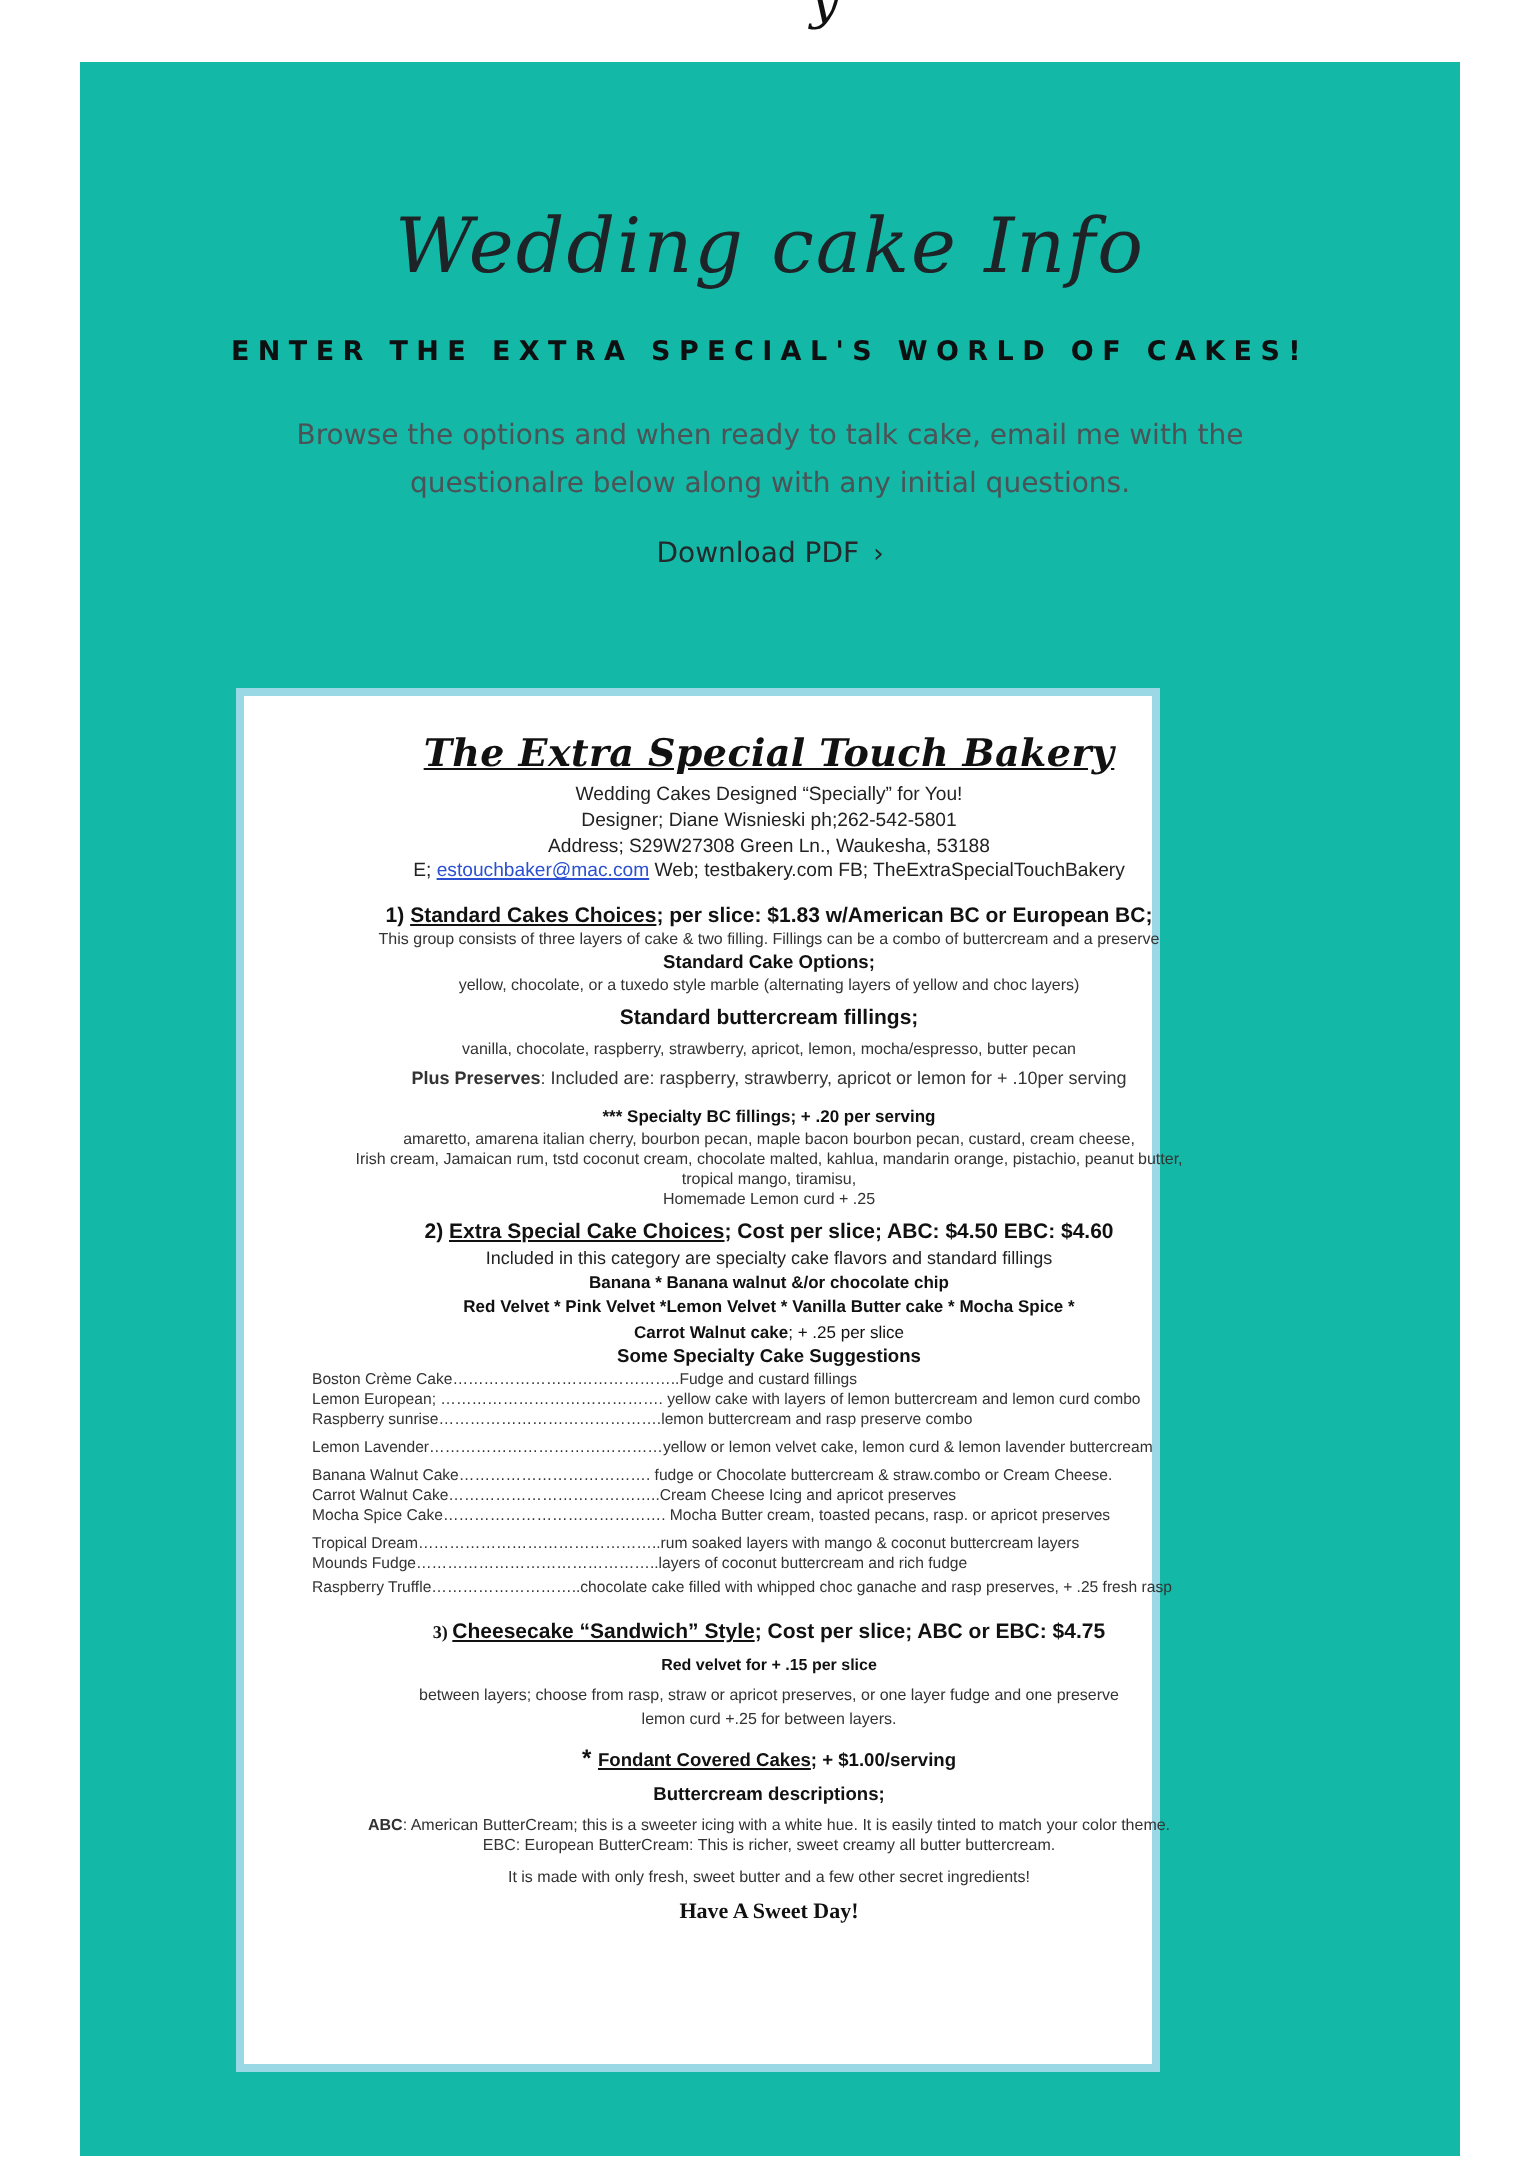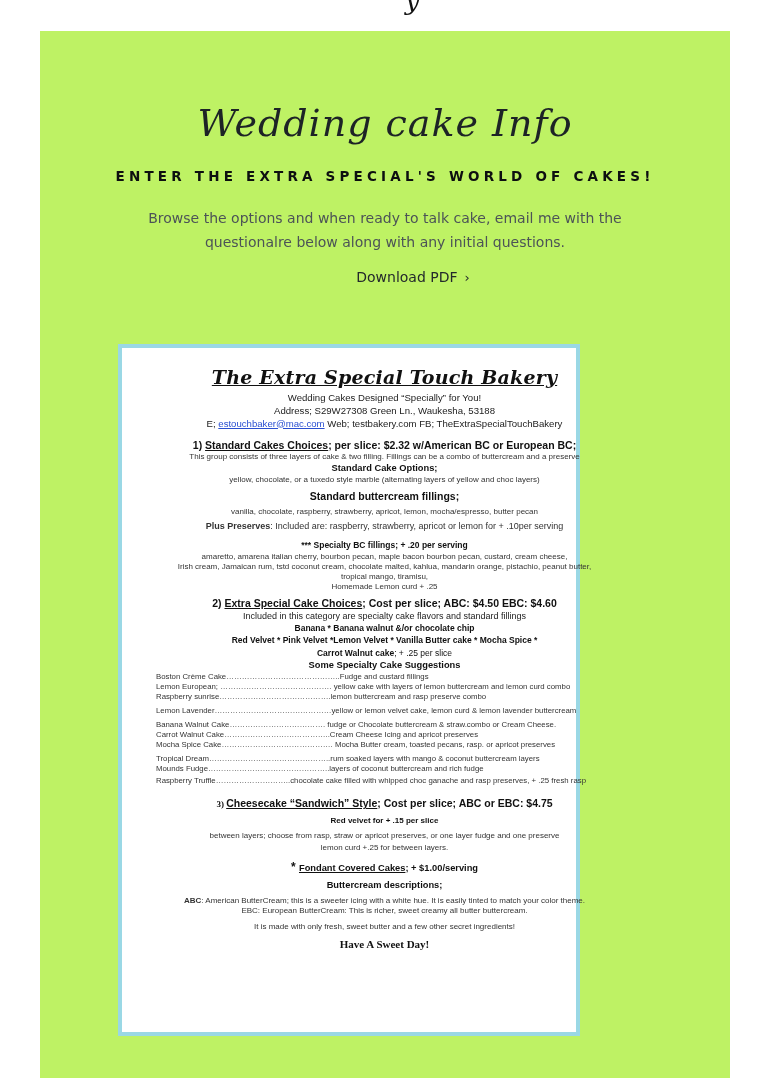--- a/index.html
+++ b/index.html
@@ -1,22 +1,22 @@
 <!DOCTYPE html>
 <html><head>
 <meta charset="utf-8">
 <style>
   html, body { margin:0; padding:0; }
   body { width:770px; height:1082px; background:#ffffff; position:relative; overflow:hidden; font-family:"DejaVu Sans", sans-serif; }
   .top-glyph { position:absolute; left:405px; top:-14px; font-family:"DejaVu Serif", serif; font-style:italic; font-size:26px; color:#111; }
-  .panel { position:absolute; left:40px; top:31px; width:690px; height:1047px; background:#bef264; }
+  .panel { position:absolute; left:40px; top:31px; width:690px; height:1047px; background:#14b8a6; }
   .title { position:absolute; top:70px; left:0; width:690px; text-align:center; font-family:"DejaVu Serif", serif; font-style:italic; font-size:38px; color:#1d2326; letter-spacing:1px; }
   .subtitle { position:absolute; top:137px; left:0; width:690px; text-align:center; font-family:"DejaVu Sans", sans-serif; font-weight:bold; font-size:13.5px; letter-spacing:4.2px; color:#0d0f10; }
   .desc { position:absolute; top:175px; left:95px; width:500px; text-align:center; font-family:"DejaVu Sans", sans-serif; font-size:14px; line-height:24px; color:#4c5357; }
-  .download { position:absolute; top:238px; left:0; width:690px; text-align:center; font-size:14px; color:#23292c; cursor:pointer;margin-left:28px; }
+  .download { position:absolute; top:238px; left:0; width:690px; text-align:center; font-size:14px; color:#23292c; cursor:pointer; }
   .download .chev { display:inline-block; margin-left:7px; font-size:13px; }
   .doc-frame { position:absolute; left:78px; top:313px; width:462px; height:692px; background:#ffffff; border:4px solid #9ad8e5; box-sizing:border-box; }
   .doc { position:absolute; left:0; top:0; width:525px; font-family:"Liberation Sans", sans-serif; color:#111; text-align:center; }
   .doc .l { white-space:nowrap; }
   .bakery { margin-top:18px; font-family:"DejaVu Serif", serif; font-style:italic; font-weight:bold; font-size:19px; text-decoration:underline; letter-spacing:0.2px; }
   .sm { font-size:9.6px; line-height:12.8px; color:#222; }
   .xs { font-size:8px; line-height:10px; color:#333; }
   .b11 { font-size:10.5px; font-weight:bold; line-height:14px; }
   .b10 { font-size:9.3px; font-weight:bold; line-height:13px; }
   .b9 { font-size:8.5px; font-weight:bold; line-height:12.5px; }
@@ -37,28 +37,29 @@
   <div class="desc">Browse the options and when ready to talk cake, email me with the questionalre below along with any initial questions.</div>
   <div class="download">
     <span>Download PDF</span><span class="chev">›</span>
   </div>
 
   <div class="doc-frame">
     <div class="doc">
       <div class="l bakery">The Extra Special Touch Bakery</div>
       <div class="gap4"></div>
       <div class="l sm">Wedding Cakes Designed “Specially” for You!</div>
+      <div class="l sm">Designer; Diane Wisnieski  ph;262-542-5801</div>
       <div class="l sm">Address; S29W27308 Green Ln., Waukesha, 53188</div>
       <div class="l sm">
         <span>E; </span><a class="mail">estouchbaker@mac.com</a><span> Web; testbakery.com FB; TheExtraSpecialTouchBakery</span>
       </div>
       <div class="gap8"></div>
 
       <div class="l b11">
-        <span>1) </span><u>Standard Cakes Choices</u><span>; per slice: $2.32 w/American BC or European BC;</span>
+        <span>1) </span><u>Standard Cakes Choices</u><span>; per slice: $1.83 w/American BC or European BC;</span>
       </div>
       <div class="l xs">This group consists of three layers of cake &amp; two filling. Fillings can be a combo of buttercream and a preserve</div>
       <div class="l b10">Standard Cake Options;</div>
       <div class="l xs">yellow, chocolate, or a tuxedo style marble (alternating layers of yellow and choc layers)</div>
       <div class="gap4"></div>
       <div class="l b11">Standard buttercream fillings;</div>
       <div class="gap4"></div>
       <div class="l xs">vanilla, chocolate, raspberry, strawberry, apricot, lemon, mocha/espresso, butter pecan</div>
       <div class="gap4"></div>
       <div class="l xs" style="font-size:9px;">

